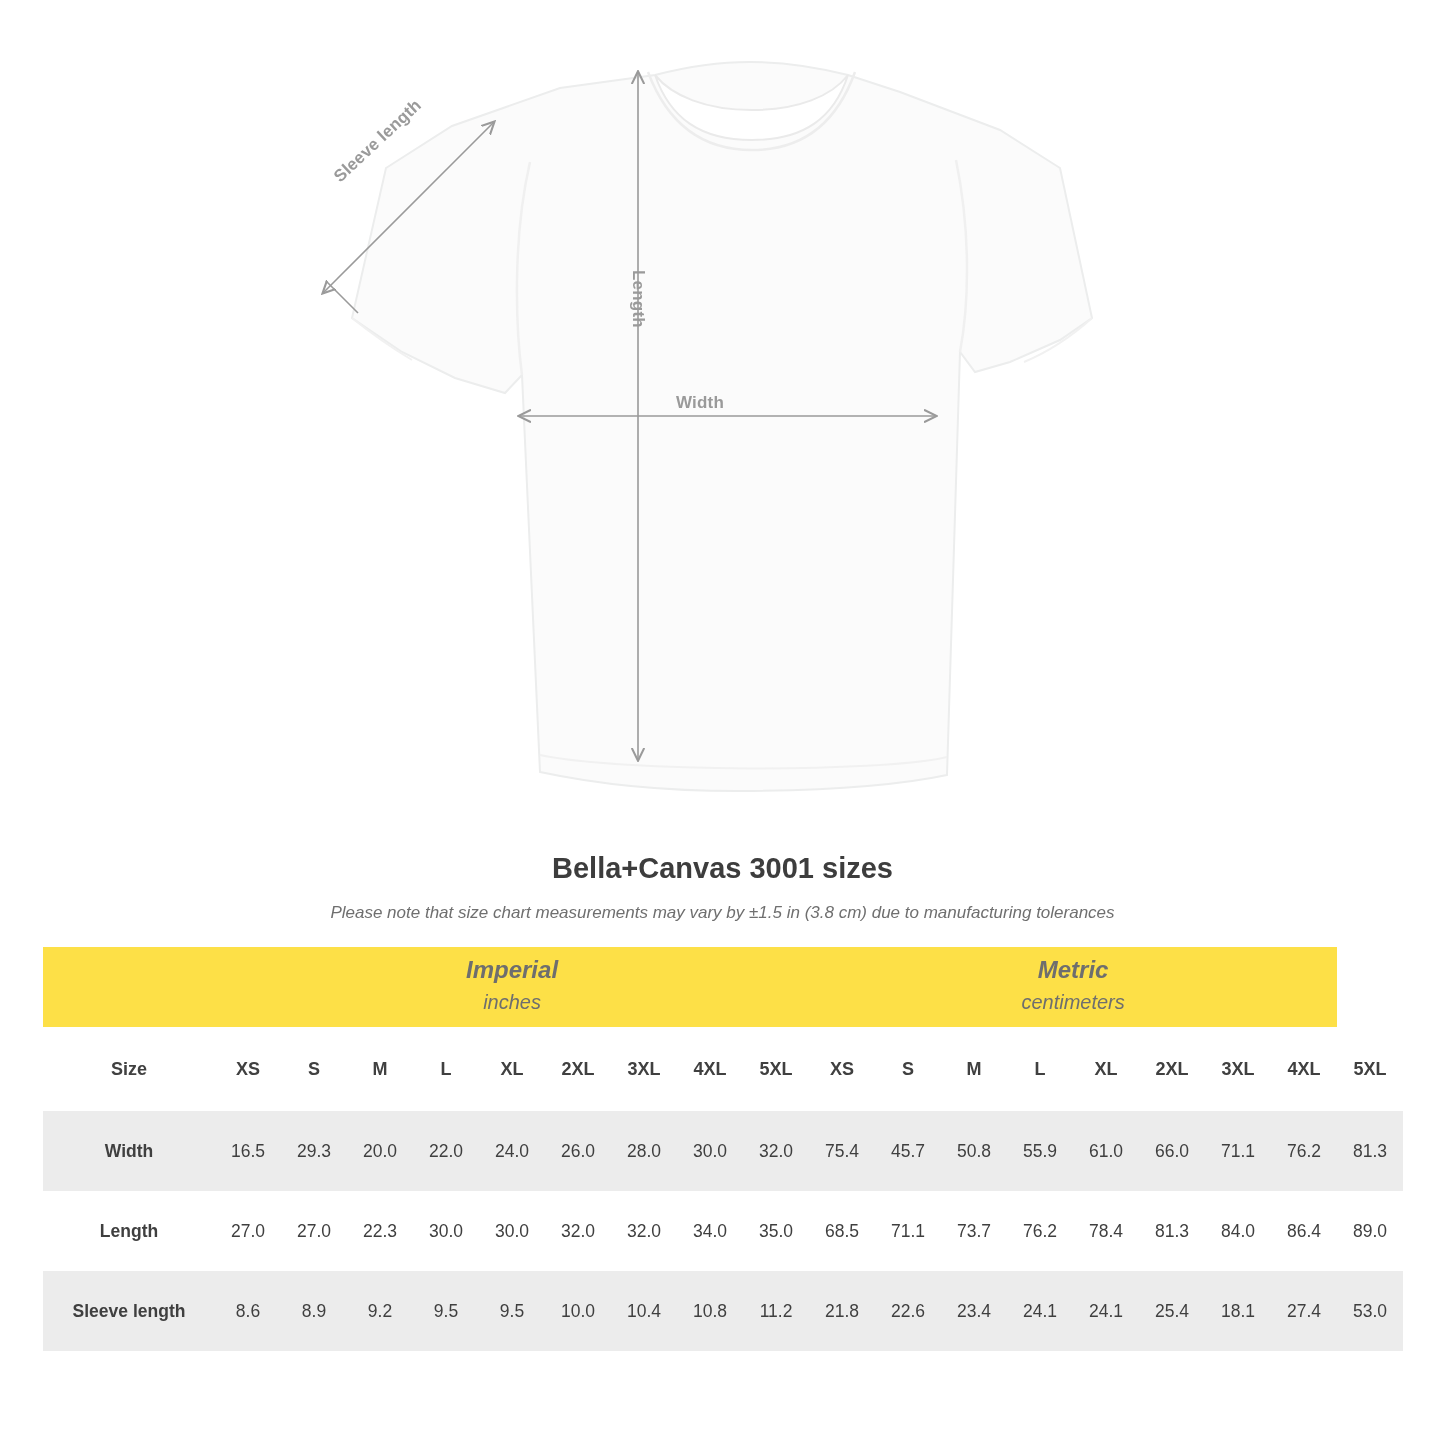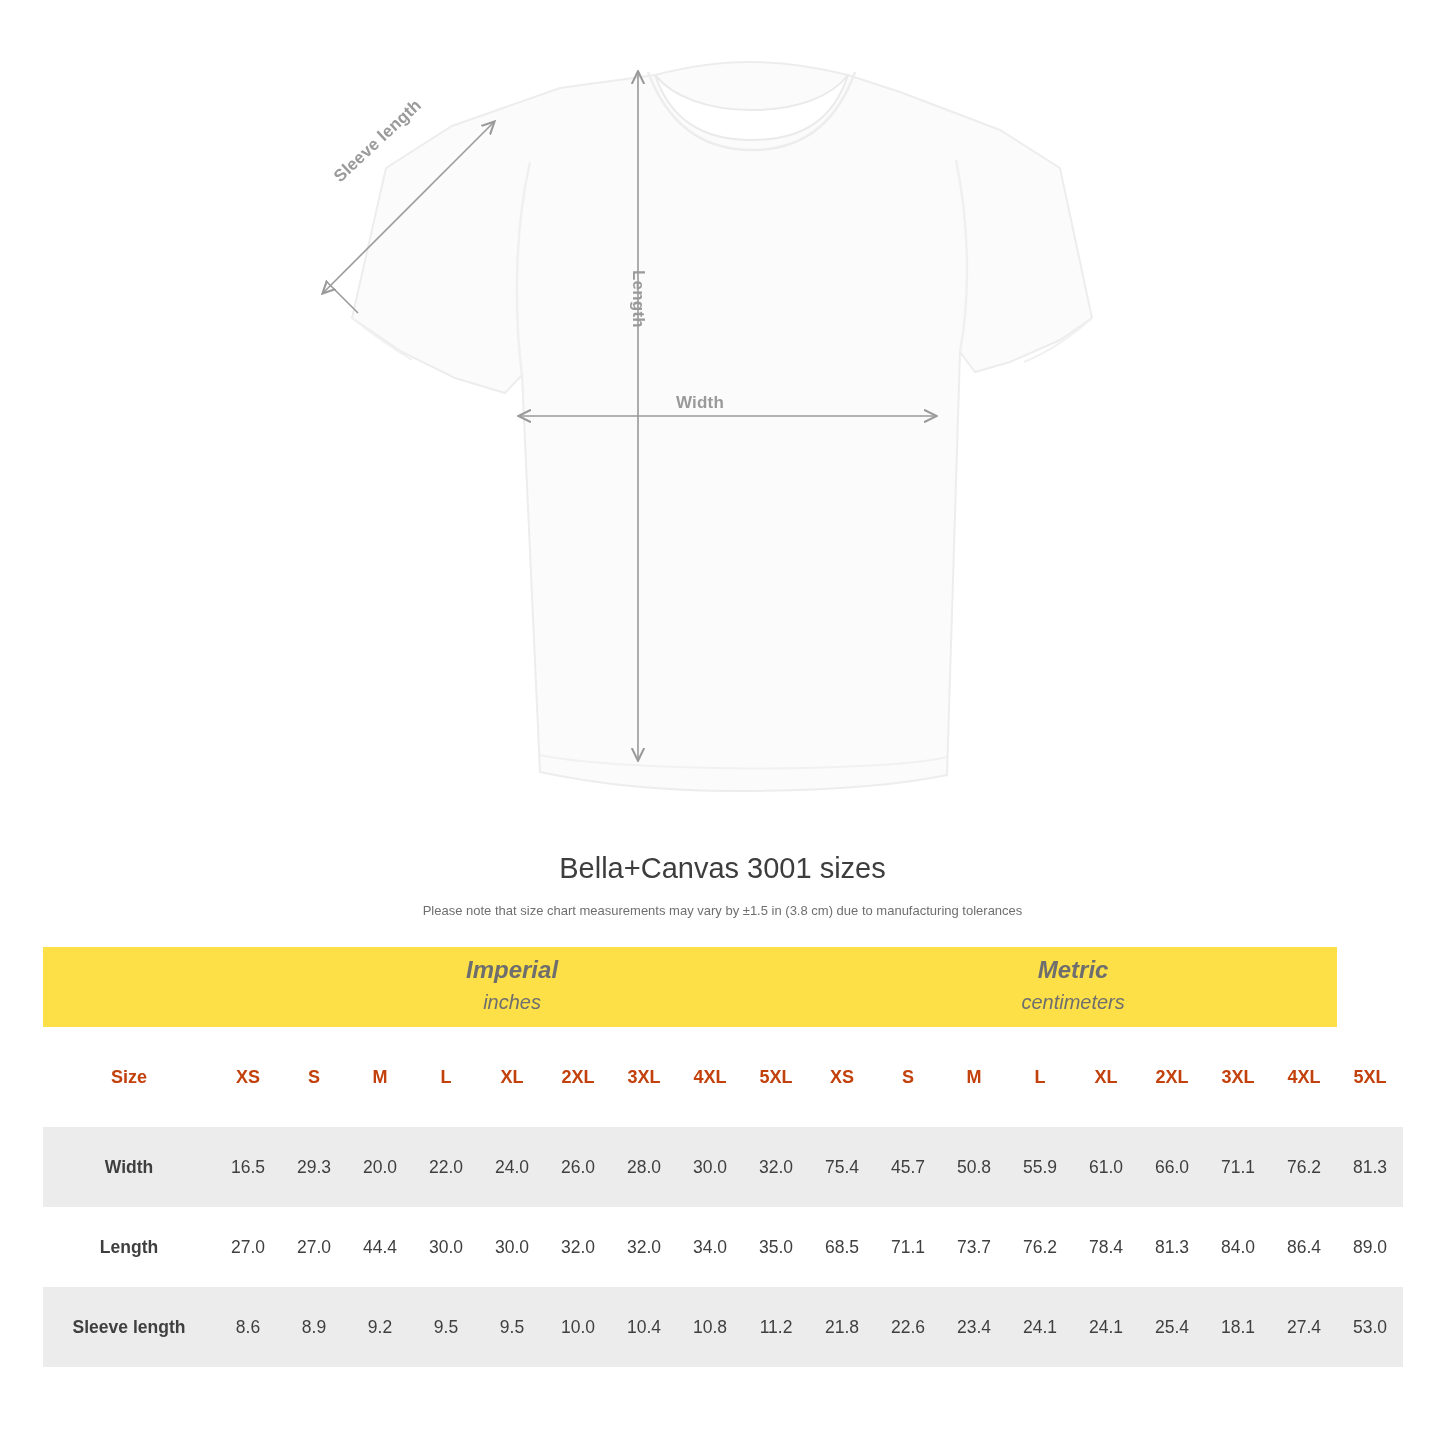--- a/index.html
+++ b/index.html
@@ -68,26 +68,27 @@
     top: 393px;
   }
 
   
   .title-block {
     text-align: center;
     margin-top: 22px;
   }
   .chart-title {
     font-size: 29px;
-    font-weight: normal;
+    font-weight: bold;
     color: #3d3d3d;
     margin: 0;
   }
   .chart-note {
-    font-size: 13px;
+    font-size: 17px;
+    font-style: italic;
     color: #6f6f6f;
     margin: 18px 0 0 0;
   }
 
   
   .table-wrap {
     position: absolute;
     left: 43px;
     top: 947px;
     width: 1360px;
@@ -125,22 +126,22 @@
     font-size: 20px;
     font-style: italic;
     color: #6e6e6e;
     line-height: 1.7;
   }
 
   tr.row-sizes td {
     background: #ffffff;
     font-weight: bold;
     font-size: 18px;
-    color: #c2410c;
-    height: 100px;
+    color: #404040;
+    height: 84px;
   }
   tr.row-shade td {
     background: #ececec;
   }
   tr.row-plain td {
     background: #ffffff;
   }
   td.rowlabel {
     font-weight: bold;
     font-size: 18px;
@@ -308,21 +309,21 @@
           <td class="val">66.0</td>
           <td class="val">71.1</td>
           <td class="val">76.2</td>
           <td class="val">81.3</td>
         </tr>
 
         <tr class="row-plain">
           <td class="rowlabel">Length</td>
           <td class="val">27.0</td>
           <td class="val">27.0</td>
-          <td class="val">44.4</td>
+          <td class="val">22.3</td>
           <td class="val">30.0</td>
           <td class="val">30.0</td>
           <td class="val">32.0</td>
           <td class="val">32.0</td>
           <td class="val">34.0</td>
           <td class="val">35.0</td>
           <td class="val">68.5</td>
           <td class="val">71.1</td>
           <td class="val">73.7</td>
           <td class="val">76.2</td>

